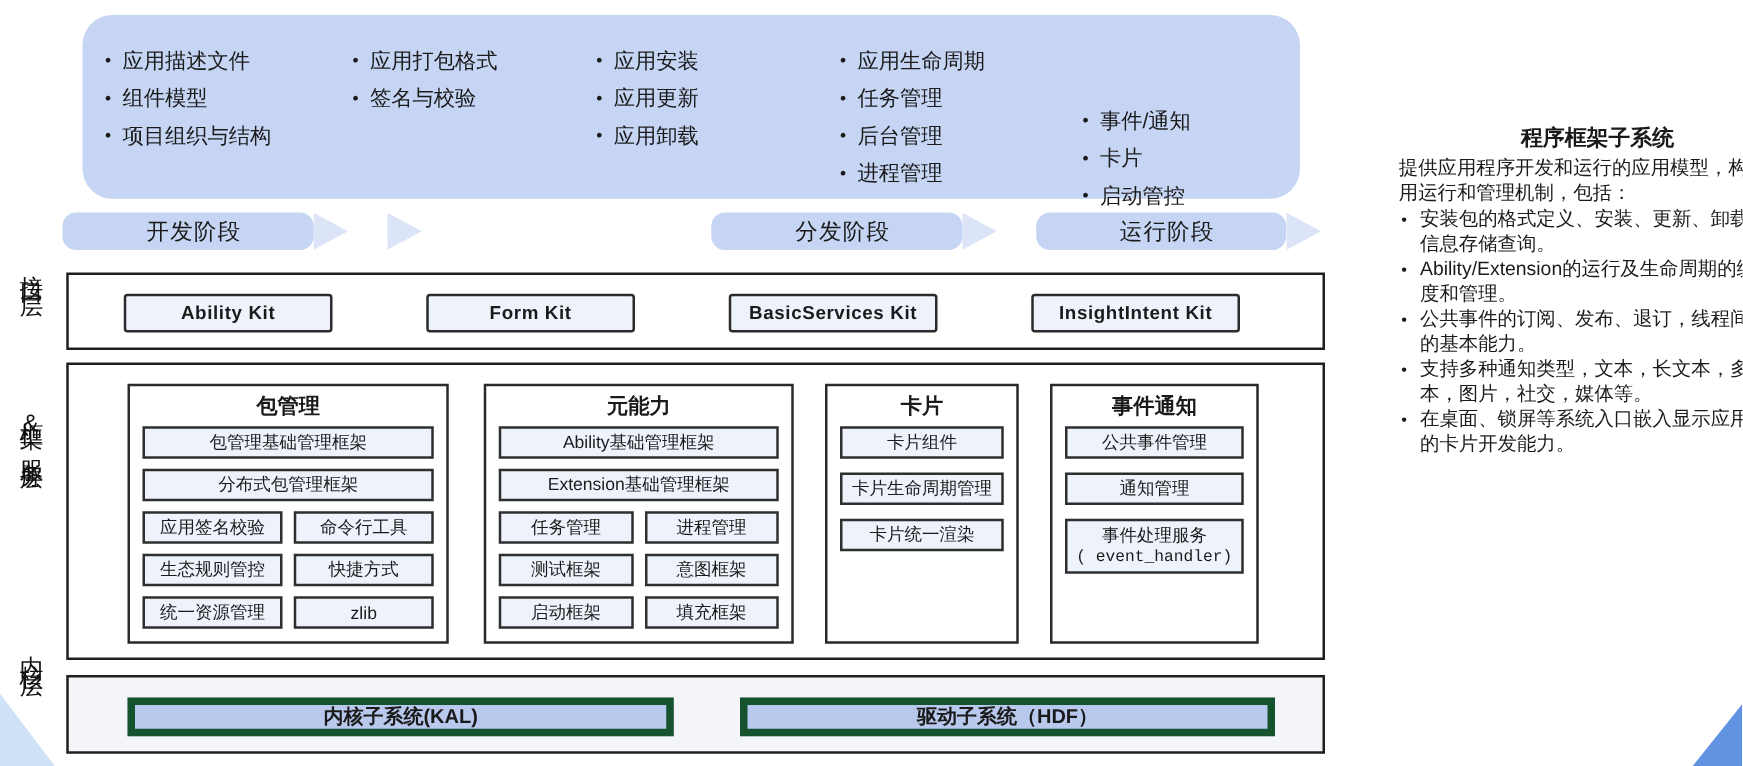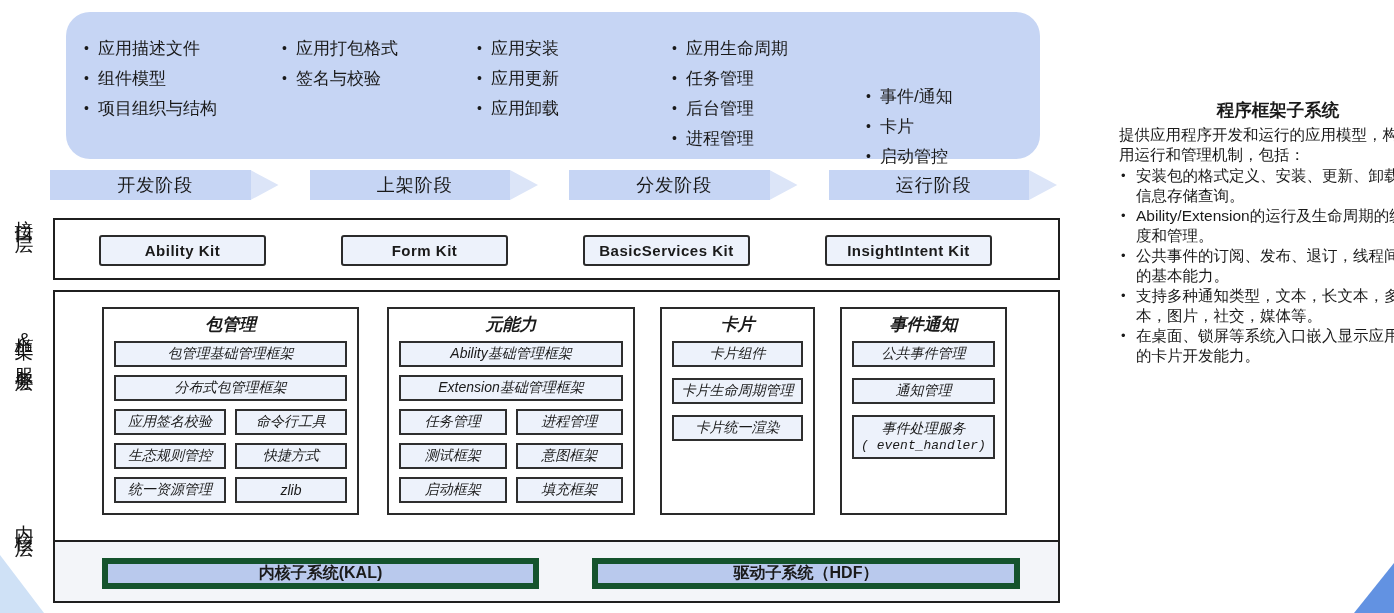--- a/index.html
+++ b/index.html
@@ -14,29 +14,29 @@
   .feat-col li { font-size:17px; line-height:29px; white-space:nowrap; }
   .feat-col li::before { content:"•"; font-size:14px; margin-right:9px; position:relative; top:-1px; }
   .fc0{left:18px;} .fc1{left:216px;} .fc2{left:411px;} .fc3{left:606px;} .fc4{left:800px;margin-top:48px;}
 
   
   .arrows-row { position:absolute; left:50px; top:170px; width:1007px; height:30px;
     display:flex; gap:31px; }
   .arrow { flex:1; display:flex; }
   .arrow-body { flex:1; background:var(--accent-blue,#c6d5f4); display:flex;
     align-items:center; justify-content:center; font-size:18px; font-weight:500;
-    letter-spacing:1px; padding-left:10px; }
+    letter-spacing:1px; padding-left:10px;border-radius:11px; }
   .arrow-head { width:28px; background:var(--arrow-head,#dce5f8);
     clip-path:polygon(0 0, 100% 50%, 0 100%); }
 
   
   .layer-box { position:absolute; left:53px; width:1007px; background:#fff;
     border:2px solid #1f1f1f; }
   .interface-box { top:218px; height:62px; }
-  .framework-box { top:290px; height:310px;font-style:italic; }
+  .framework-box { top:290px; height:238px; }
   .kernel-box { top:540px; height:63px; background:#f3f5f9; }
 
   .kit-btn { position:absolute; top:15px; width:167px; height:31px;
     background:var(--item-fill,#edf2fb); border:2px solid #2b2b2b; border-radius:3px;
     display:flex; align-items:center; justify-content:center;
     font-size:15px; font-weight:600; letter-spacing:0.5px; }
   .kb0{left:44px;} .kb1{left:286px;} .kb2{left:528px;} .kb3{left:770px;}
 
   .group-box { position:absolute; top:15px; height:208px; border:2px solid #2a2a2a;
     background:#fff; display:flex; flex-direction:column; padding:2px 10px 8px 10px; }
@@ -112,21 +112,20 @@
       <li>启动管控</li>
     </ul>
   </div>
 
   <div class="arrows-row">
     <div class="arrow">
       <div class="arrow-body">开发阶段</div>
       <div class="arrow-head"></div>
     </div>
     <div class="arrow">
-      <div class="arrow-body">上架阶段</div>
       <div class="arrow-head"></div>
     </div>
     <div class="arrow">
       <div class="arrow-body">分发阶段</div>
       <div class="arrow-head"></div>
     </div>
     <div class="arrow">
       <div class="arrow-body">运行阶段</div>
       <div class="arrow-head"></div>
     </div>

